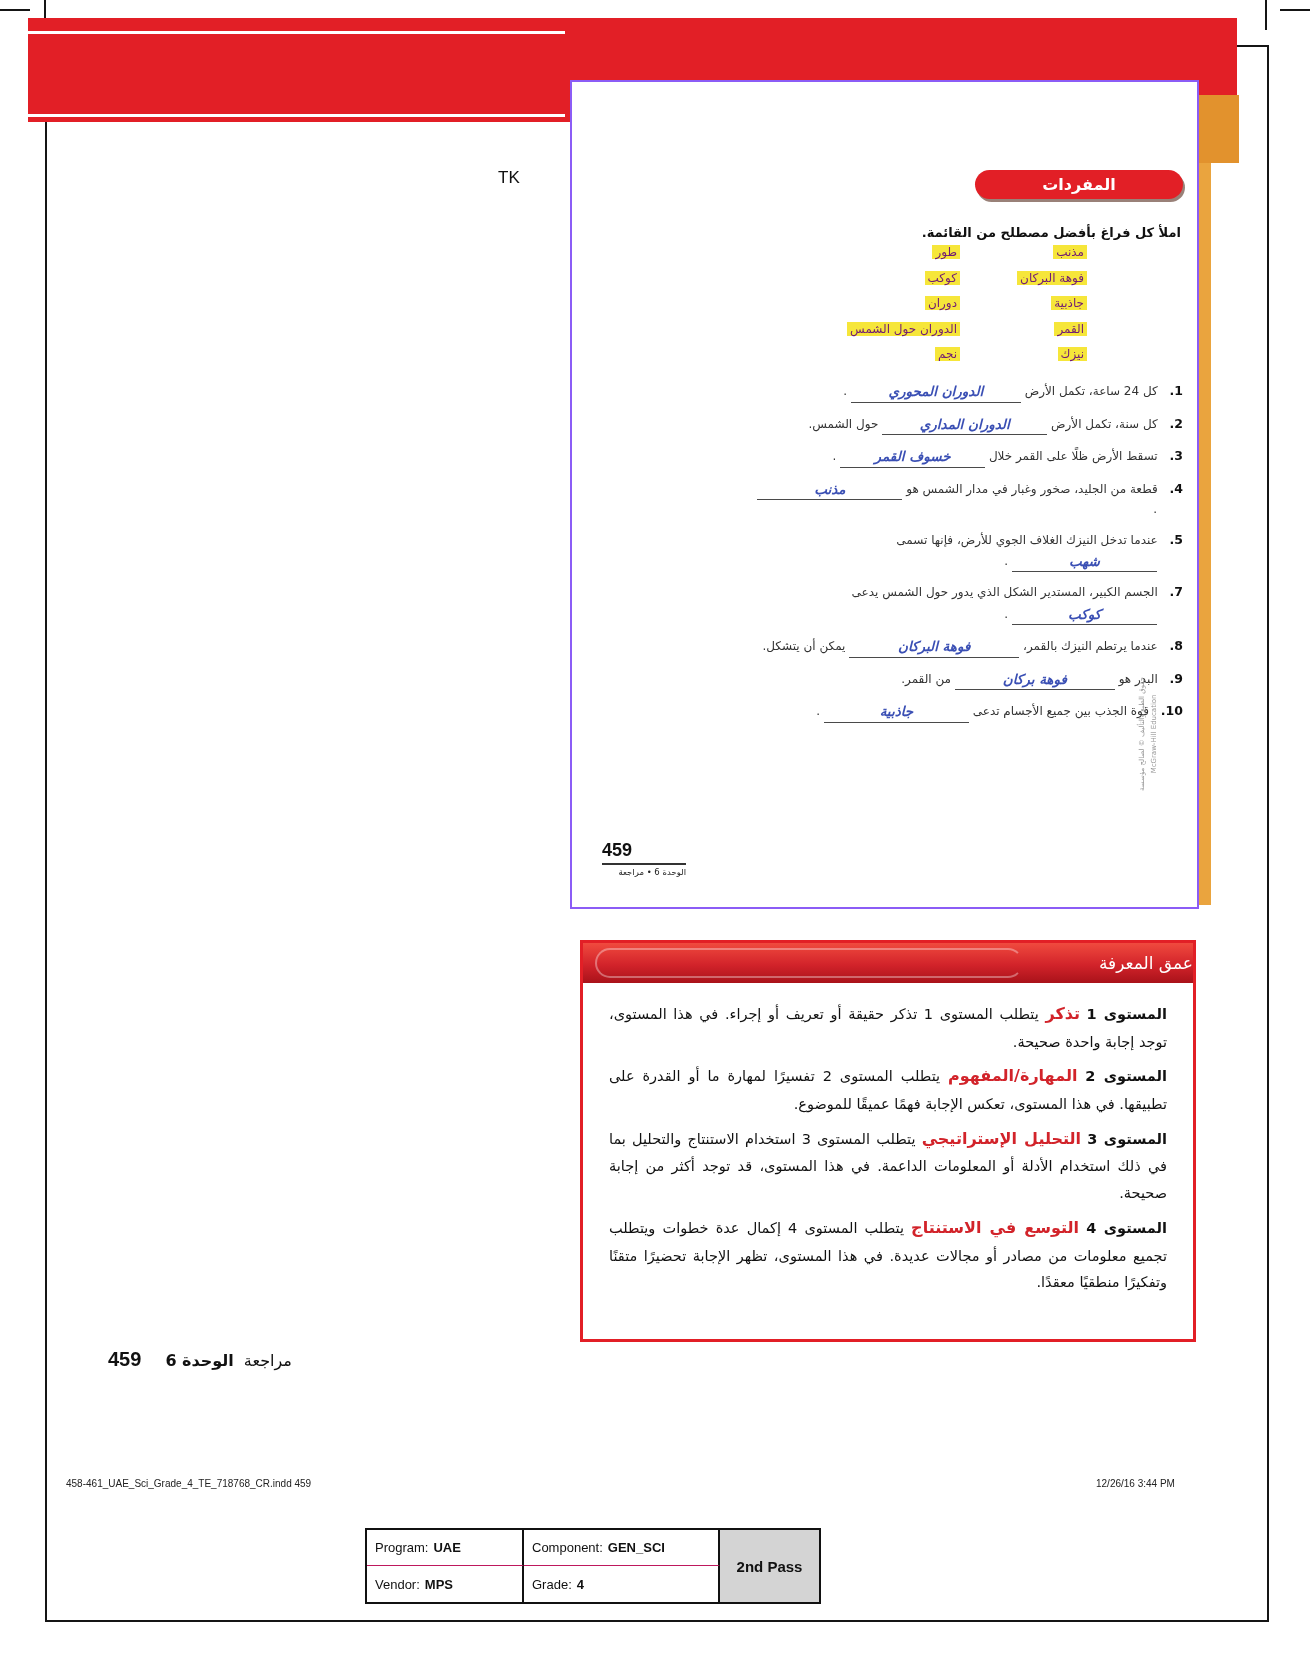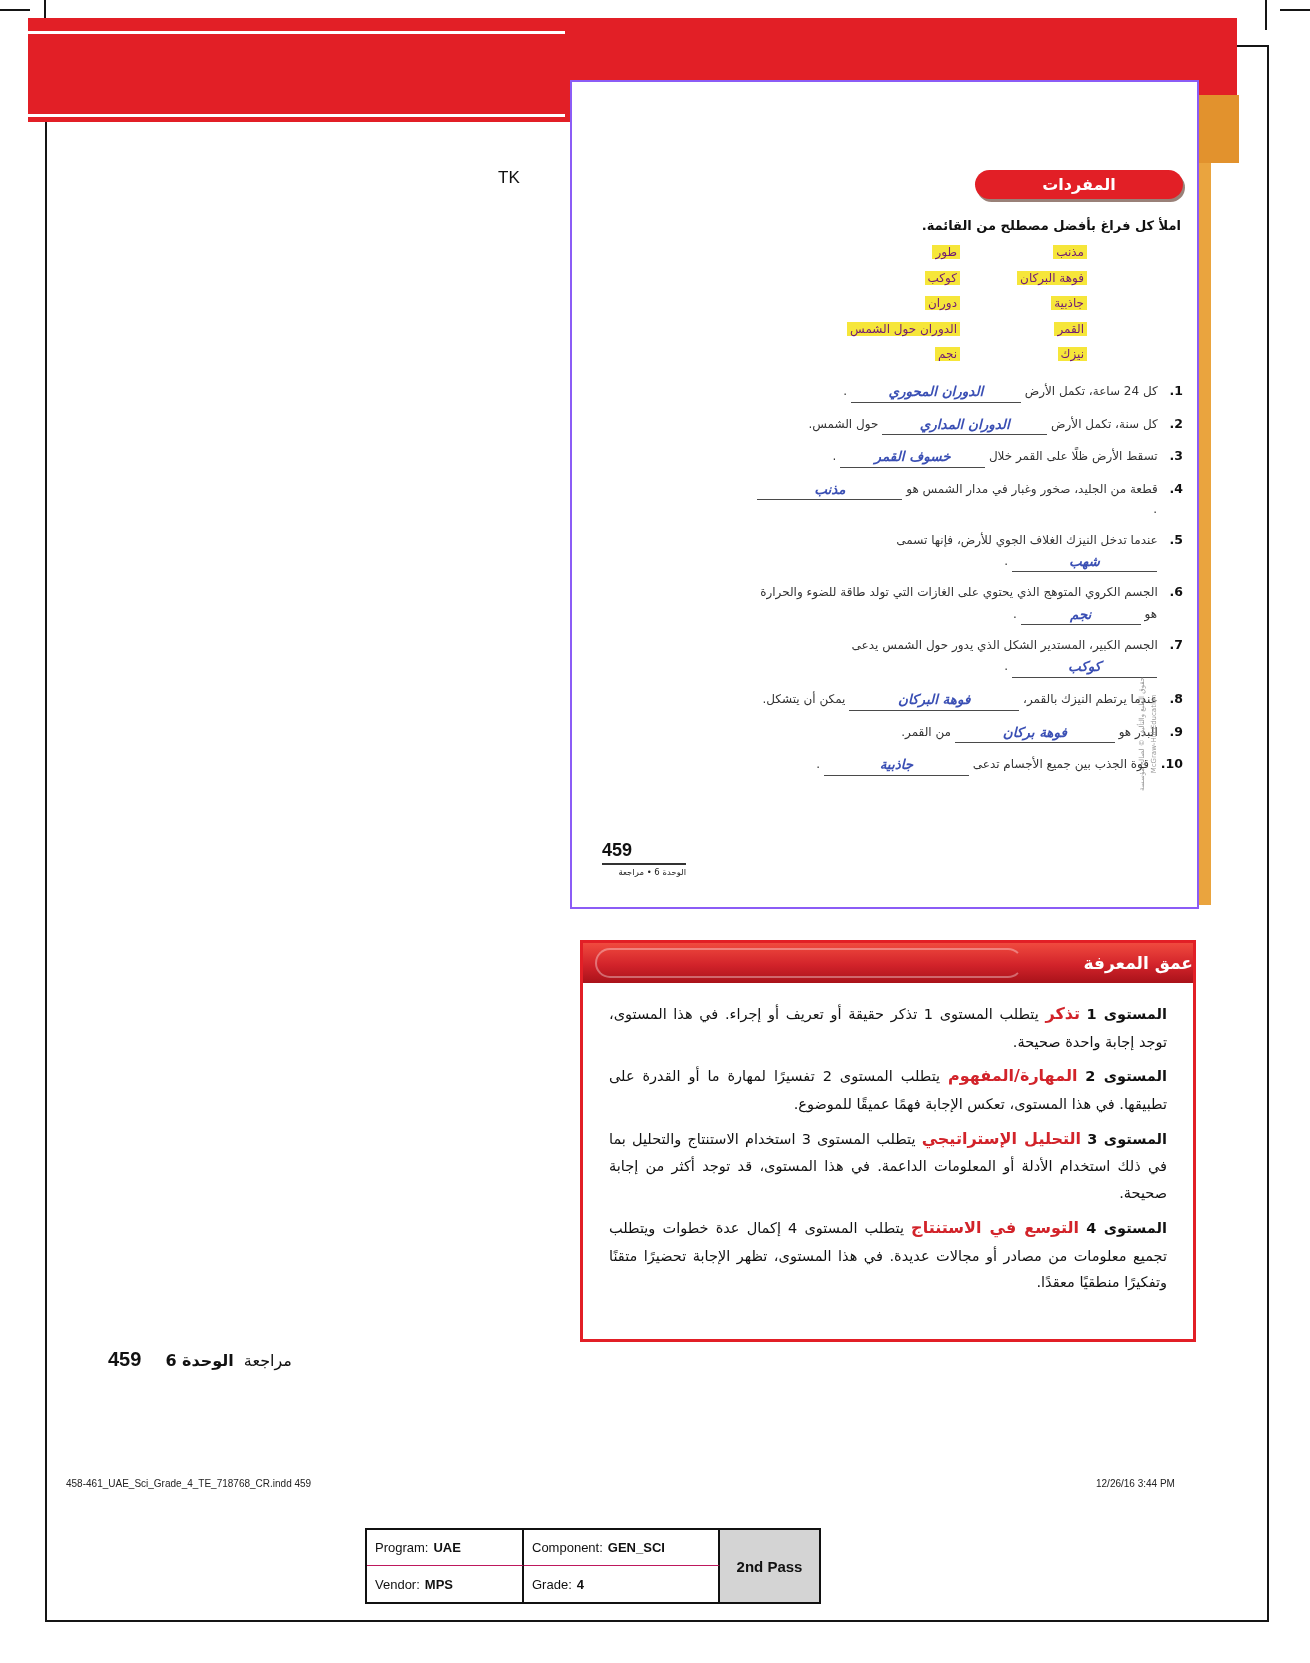--- a/index.html
+++ b/index.html
@@ -30,21 +30,21 @@
   .tk{left:498px;top:168px;font-family:"Liberation Sans",sans-serif;font-weight:normal;font-size:17px;color:#111;}
 
   
   .card{left:570px;top:80px;width:625px;height:825px;background:#ffffff;border:2px solid #8b5cf6;}
   .vocab-pill{
     position:absolute;right:14px;top:88px;width:208px;height:29px;background:#e21f26;
     border-radius:15px;box-shadow:2px 3px 0 rgba(70,25,10,.55);
     display:flex;align-items:center;justify-content:center;
     color:#fff;font-weight:bold;font-size:16px;direction:rtl;
   }
-  .instruction{position:absolute;right:16px;top:136px;direction:rtl;font-size:13px;font-weight:bold;color:#111;}
+  .instruction{position:absolute;right:16px;top:143px;direction:rtl;font-size:13px;font-weight:bold;color:#111;}
   .bank-col{position:absolute;direction:rtl;text-align:right;}
   .bank-col-a{top:162px;right:110px;}
   .bank-col-b{top:162px;right:237px;}
   .bank-item{display:block;margin-bottom:9px;line-height:16.5px;font-size:12px;color:#701a75;}
   .bank-item > span{background:#f6e63a;padding:0 3px;}
 
   .questions{position:absolute;top:298px;right:14px;width:430px;direction:rtl;font-size:12px;color:#333;}
   .q{margin-bottom:10px;line-height:1.6;padding-right:26px;text-indent:-26px;text-align:right;}
   .q-num{font-weight:bold;font-size:12.5px;color:#111;margin-left:8px;}
   .blank{display:inline-block;min-width:125px;border-bottom:1.3px solid #4a4a4a;text-align:center;padding:0 10px;text-indent:0;}
@@ -58,21 +58,21 @@
   .sidenote{position:absolute;left:462px;top:640px;width:230px;transform:rotate(-90deg);
     font-size:7px;color:#979797;text-align:center;line-height:1.7;}
   .sidenote span{display:block;white-space:nowrap;}
 
   
   .dok{left:580px;top:940px;width:610px;height:396px;border:3px solid #e21f26;background:#fff;}
   .dok-header{position:relative;height:40px;background:linear-gradient(180deg,#f04a3e 0%,#d2232a 55%,#a9121a 100%);
     display:flex;align-items:center;justify-content:flex-end;}
   .dok-swoosh{position:absolute;left:12px;top:5px;right:170px;bottom:5px;
     border:2px solid rgba(255,255,255,.35);border-right-color:transparent;border-radius:16px;}
-  .dok-title{color:#fff;font-weight:bold;font-size:17px;margin-left:14px;margin-right:0;padding-left:0;
+  .dok-title{color:#fff;font-weight:normal;font-size:17px;margin-left:14px;margin-right:0;padding-left:0;
     padding-right:0;margin-inline-end:32px;direction:rtl;}
   .dok-body{padding:16px 26px 0 26px;direction:rtl;font-size:14.5px;line-height:1.85;color:#111;text-align:justify;}
   .dok-body p{margin:0 0 6px 0;}
   .lvl{font-weight:bold;color:#111;}
   .kw{font-weight:bold;color:#d2232a;font-size:16px;}
 
   
   .page-footer{left:108px;top:1348px;direction:rtl;font-size:16px;color:#111;display:flex;align-items:baseline;gap:10px;}
   .page-footer .rev{font-weight:normal;}
   .page-footer .unit{font-weight:bold;}
@@ -157,26 +157,20 @@
       <span class="blank"><span class="ans">مذنب</span></span>
       <span>.</span>
     </div>
     <div class="q">
       <span class="q-num">5.</span>
       <span>عندما تدخل النيزك الغلاف الجوي للأرض، فإنها تسمى</span>
       <span class="blank"><span class="ans">شهب</span></span>
       <span>.</span>
     </div>
     <div class="q">
-      <span class="q-num">6.</span>
-      <span>الجسم الكروي المتوهج الذي يحتوي على الغازات التي تولد طاقة للضوء والحرارة هو</span>
-      <span class="blank" style="min-width:100px;"><span class="ans">نجم</span></span>
-      <span>.</span>
-    </div>
-    <div class="q">
       <span class="q-num">7.</span>
       <span>الجسم الكبير، المستدير الشكل الذي يدور حول الشمس يدعى</span>
       <span class="blank"><span class="ans">كوكب</span></span>
       <span>.</span>
     </div>
     <div class="q">
       <span class="q-num">8.</span>
       <span>عندما يرتطم النيزك بالقمر،</span>
       <span class="blank" style="min-width:150px;"><span class="ans">فوهة البركان</span></span>
       <span>يمكن أن يتشكل.</span>

